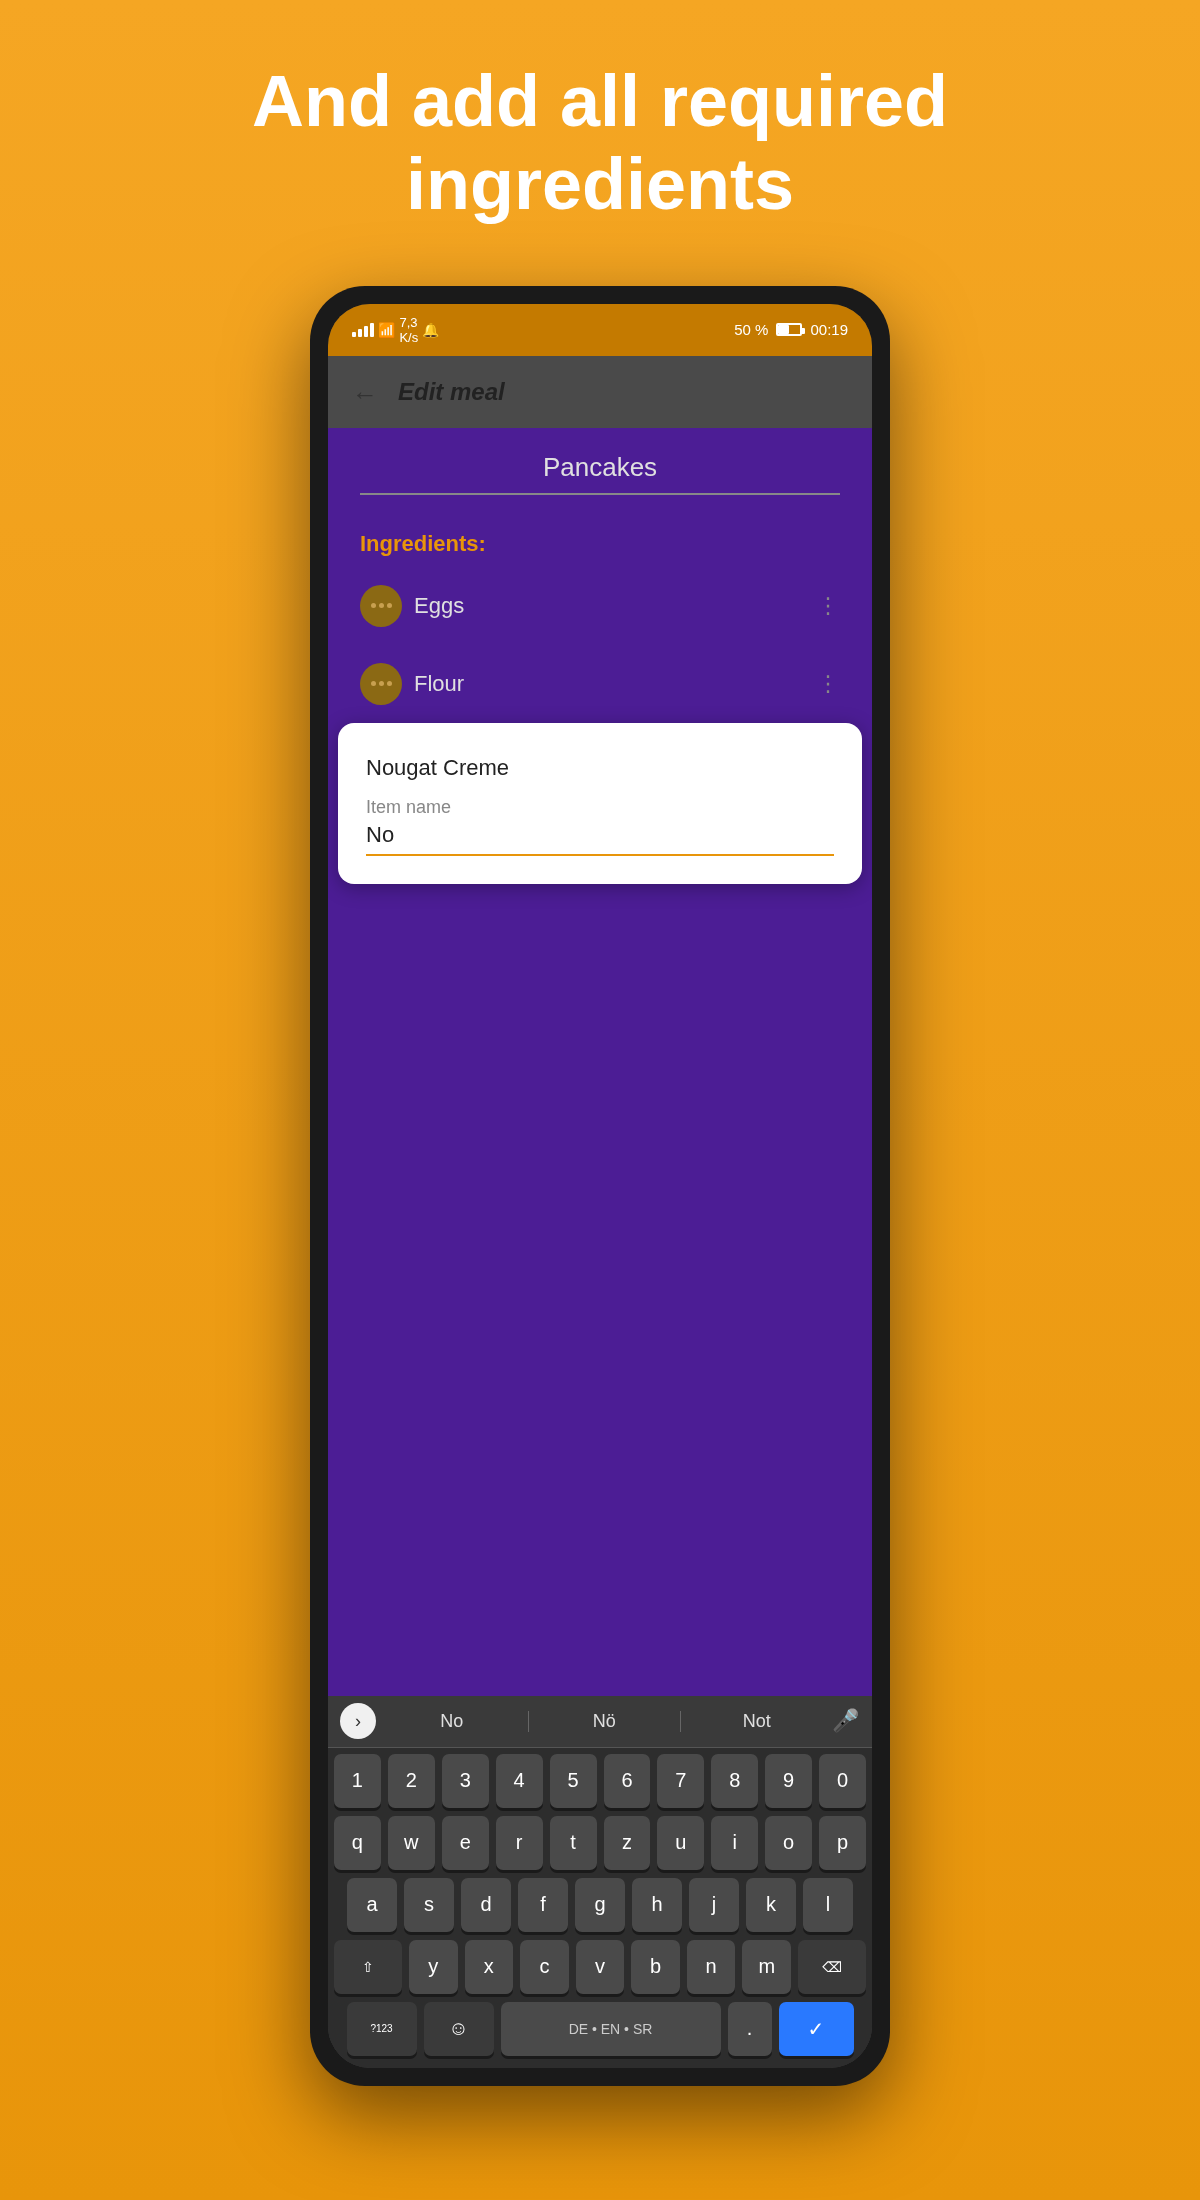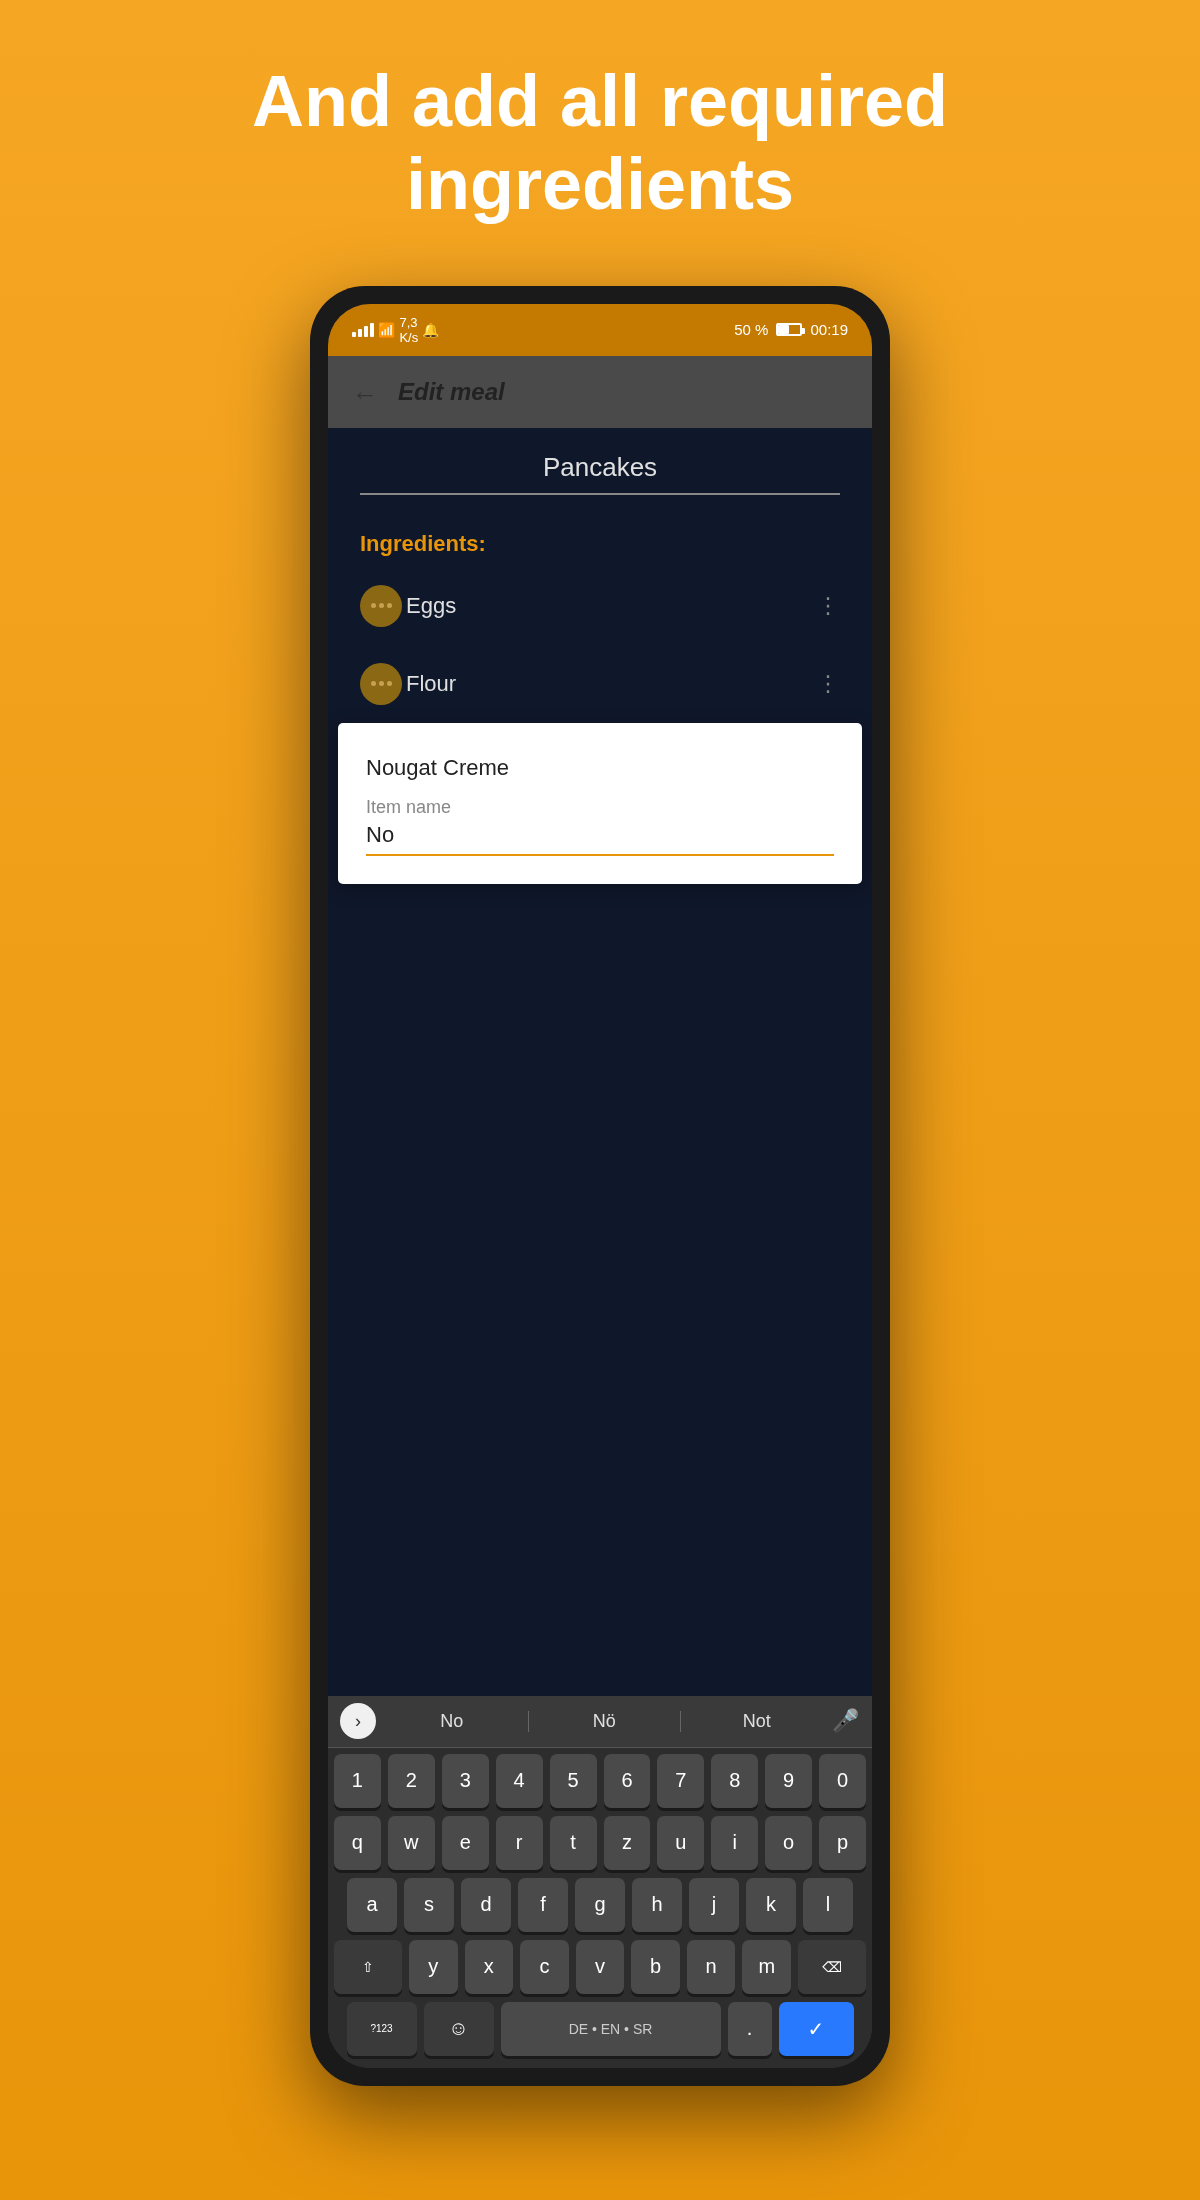--- a/index.html
+++ b/index.html
@@ -138,21 +138,21 @@
 
     .app-title {
       font-size: 24px;
       font-weight: bold;
       color: #222;
       font-style: italic;
     }
 
     
     .content-area {
-      background: #0f172a;
+      background: #4c1d95;
       flex: 1;
       display: flex;
       flex-direction: column;
       overflow: hidden;
     }
 
     .meal-name-section {
       padding: 24px 32px 16px;
     }
 
@@ -172,21 +172,21 @@
       padding: 20px 32px 10px;
       color: #E8950A;
       font-size: 22px;
       font-weight: bold;
     }
 
     .ingredient-item {
       display: flex;
       align-items: center;
       padding: 18px 32px;
-      gap: 4px;
+      gap: 12px;
     }
 
     .ingredient-icon {
       width: 42px;
       height: 42px;
       background: #8B6914;
       border-radius: 50%;
       display: flex;
       align-items: center;
       justify-content: center;
@@ -213,21 +213,21 @@
 
     .more-icon {
       color: #888;
       font-size: 22px;
       letter-spacing: 1px;
     }
 
     .dialog-box {
       background: white;
       margin: 0 10px;
-      border-radius: 5px;
+      border-radius: 16px;
       padding: 28px 28px 28px;
       box-shadow: 0 4px 20px rgba(0,0,0,0.3);
     }
 
     .autocomplete-item {
       font-size: 22px;
       color: #222;
       padding: 4px 0 16px;
     }
 

